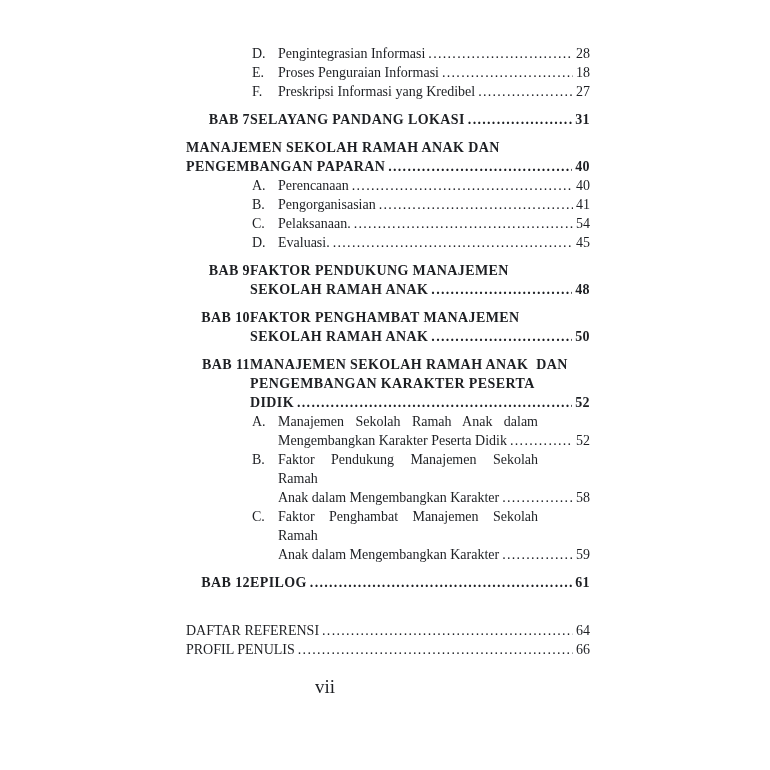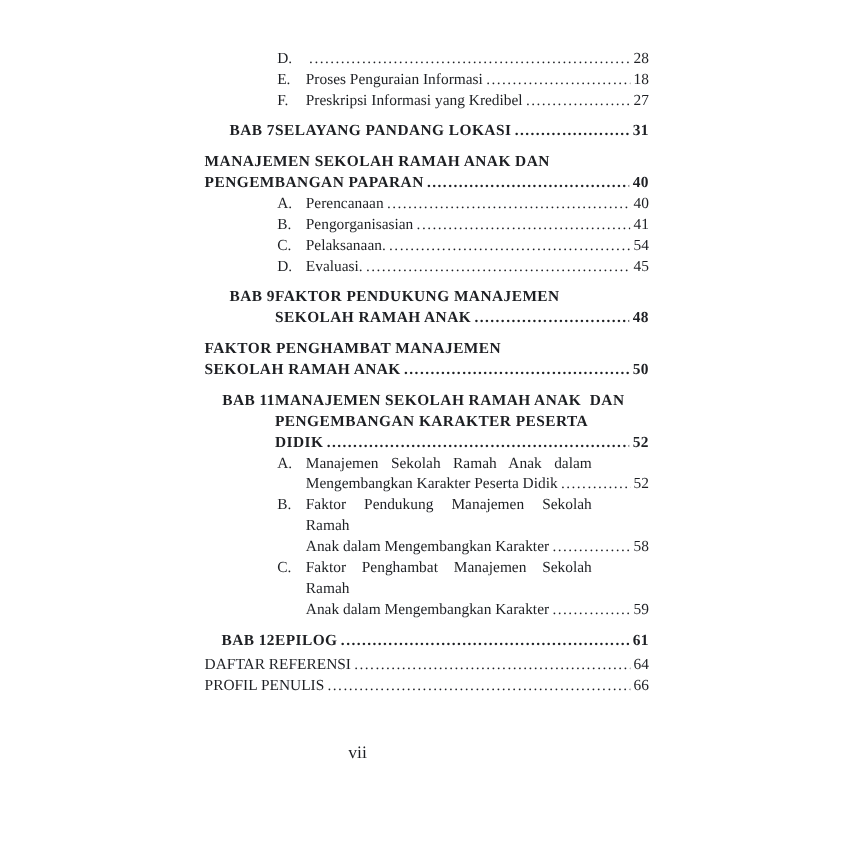--- a/index.html
+++ b/index.html
@@ -53,40 +53,41 @@
   .chapter-block { margin-top: 9px; }
   .chapter-row {
     display: flex;
     font-weight: bold;
     letter-spacing: 0.4px;
   }
   .bab-label { width: 64px; flex-shrink: 0; text-align: right; }
   .chapter-body { flex: 1; min-width: 0; }
 
   
-  .back-matter { margin-top: 3px; }
+  .back-matter { margin-top: 29px; }
 
   .footer {
     position: absolute;
     left: 0; top: 676px;
     width: 650px;
     text-align: center;
-    font-size: 16px;
+    font-size: 19px;
   }
 </style>
 </head>
 <body>
 
 <div class="page">
   <div class="content">
     <div id="intro-items">
         <div class="item-row">
           <span class="item-label">D.</span>
           <div class="item-body">
             <div class="line">
+              <span class="line-text">Pengintegrasian Informasi</span>
               <span class="leader">................................................................................................................................................................</span>
               <span class="pagenum">28</span>
             </div>
           </div>
         </div>
         <div class="item-row">
           <span class="item-label">E.</span>
           <div class="item-body">
             <div class="line">
               <span class="line-text">Proses Penguraian Informasi</span>
@@ -183,20 +184,21 @@
               <div class="line">
                 <span class="line-text">SEKOLAH RAMAH ANAK</span>
                 <span class="leader">................................................................................................................................................................</span>
                 <span class="pagenum">48</span>
               </div>
             </div>
           </div>
         </div>
         <div class="chapter-block">
           <div class="chapter-row">
+            <span class="bab-label">BAB 10</span>
             <div class="chapter-body">
               <div class="line">
                 <span class="line-text">FAKTOR PENGHAMBAT MANAJEMEN</span>
               </div>
               <div class="line">
                 <span class="line-text">SEKOLAH RAMAH ANAK</span>
                 <span class="leader">................................................................................................................................................................</span>
                 <span class="pagenum">50</span>
               </div>
             </div>

